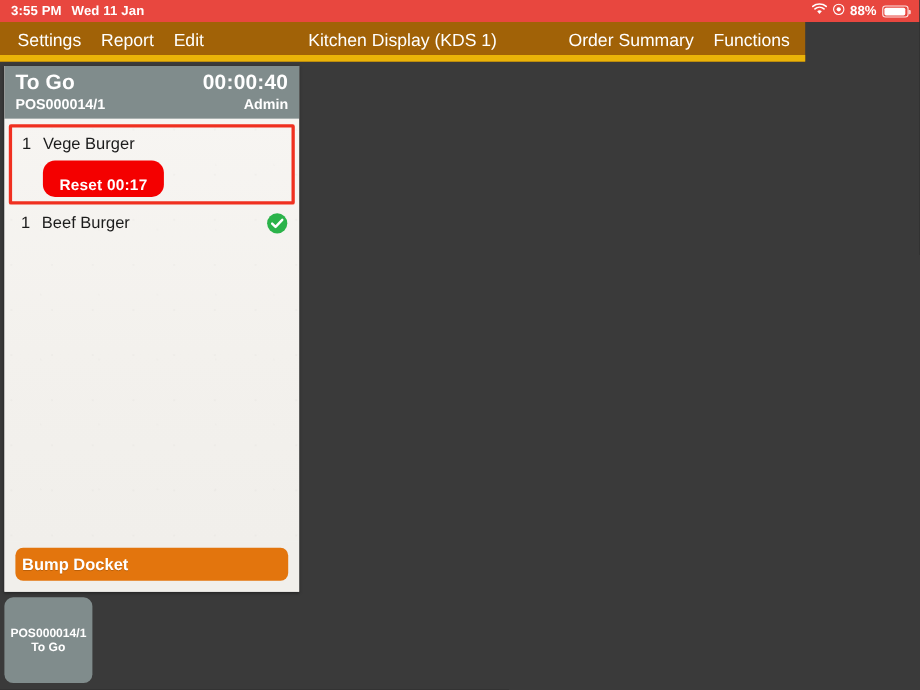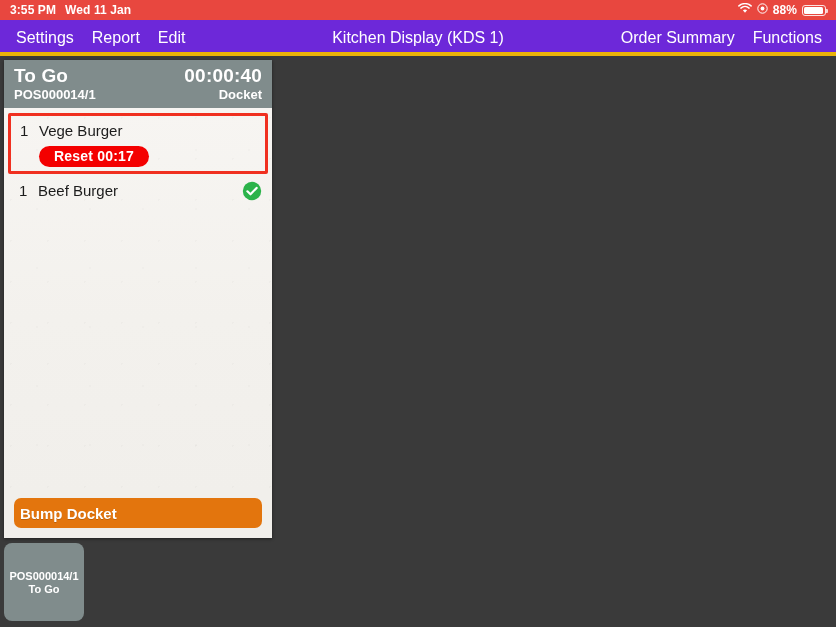--- a/index.html
+++ b/index.html
@@ -71,24 +71,24 @@
     left: 1px; top: 1px; bottom: 1px;
     width: 86%;
     background: #ffffff;
     border-radius: 1.5px;
   }
 
   
   #nav-bar {
     position: absolute;
     left: 0; top: 20px;
-    width: 836px;
+    width: 732px;
     height: 36px;
-    background: #6d28d9;
-    border-bottom: 4px solid #eab308;
+    background: #a16207;
+    border-bottom: 6px solid #eab308;
     box-sizing: border-box;
     color: #ffffff;
   }
   .nav-group {
     position: absolute;
     top: 0;
     height: 35px;
     display: flex;
     align-items: center;
     gap: 18px;
@@ -200,21 +200,21 @@
     line-height: 22px;
   }
   .reset-pill {
     display: inline-block;
     margin-top: 4px;
     background: #f40000;
     color: #ffffff;
     font-size: 14px;
     font-weight: bold;
     border-radius: 11px;
-    padding: 2px 15px 3px 15px;
+    padding: 14px 15px 3px 15px;
     letter-spacing: 0.2px;
     cursor: pointer;
   }
   .check-icon {
     flex: 0 0 auto;
     width: 20px;
     height: 20px;
     margin-top: 1px;
   }
 
@@ -316,21 +316,21 @@
 
   <div id="docket-card">
 
     <div id="docket-header">
       <div class="dh-row">
         <span class="dh-type">To Go</span>
         <span class="dh-timer">00:00:40</span>
       </div>
       <div class="dh-row">
         <span class="dh-ref">POS000014/1</span>
-        <span class="dh-user">Docket</span>
+        <span class="dh-user">Admin</span>
       </div>
     </div>
 
     <div id="docket-body">
 
       <div class="item-row selected">
         <span class="item-qty">1</span>
         <span class="item-main">
           <span class="item-name">Vege Burger</span>
           <br>

